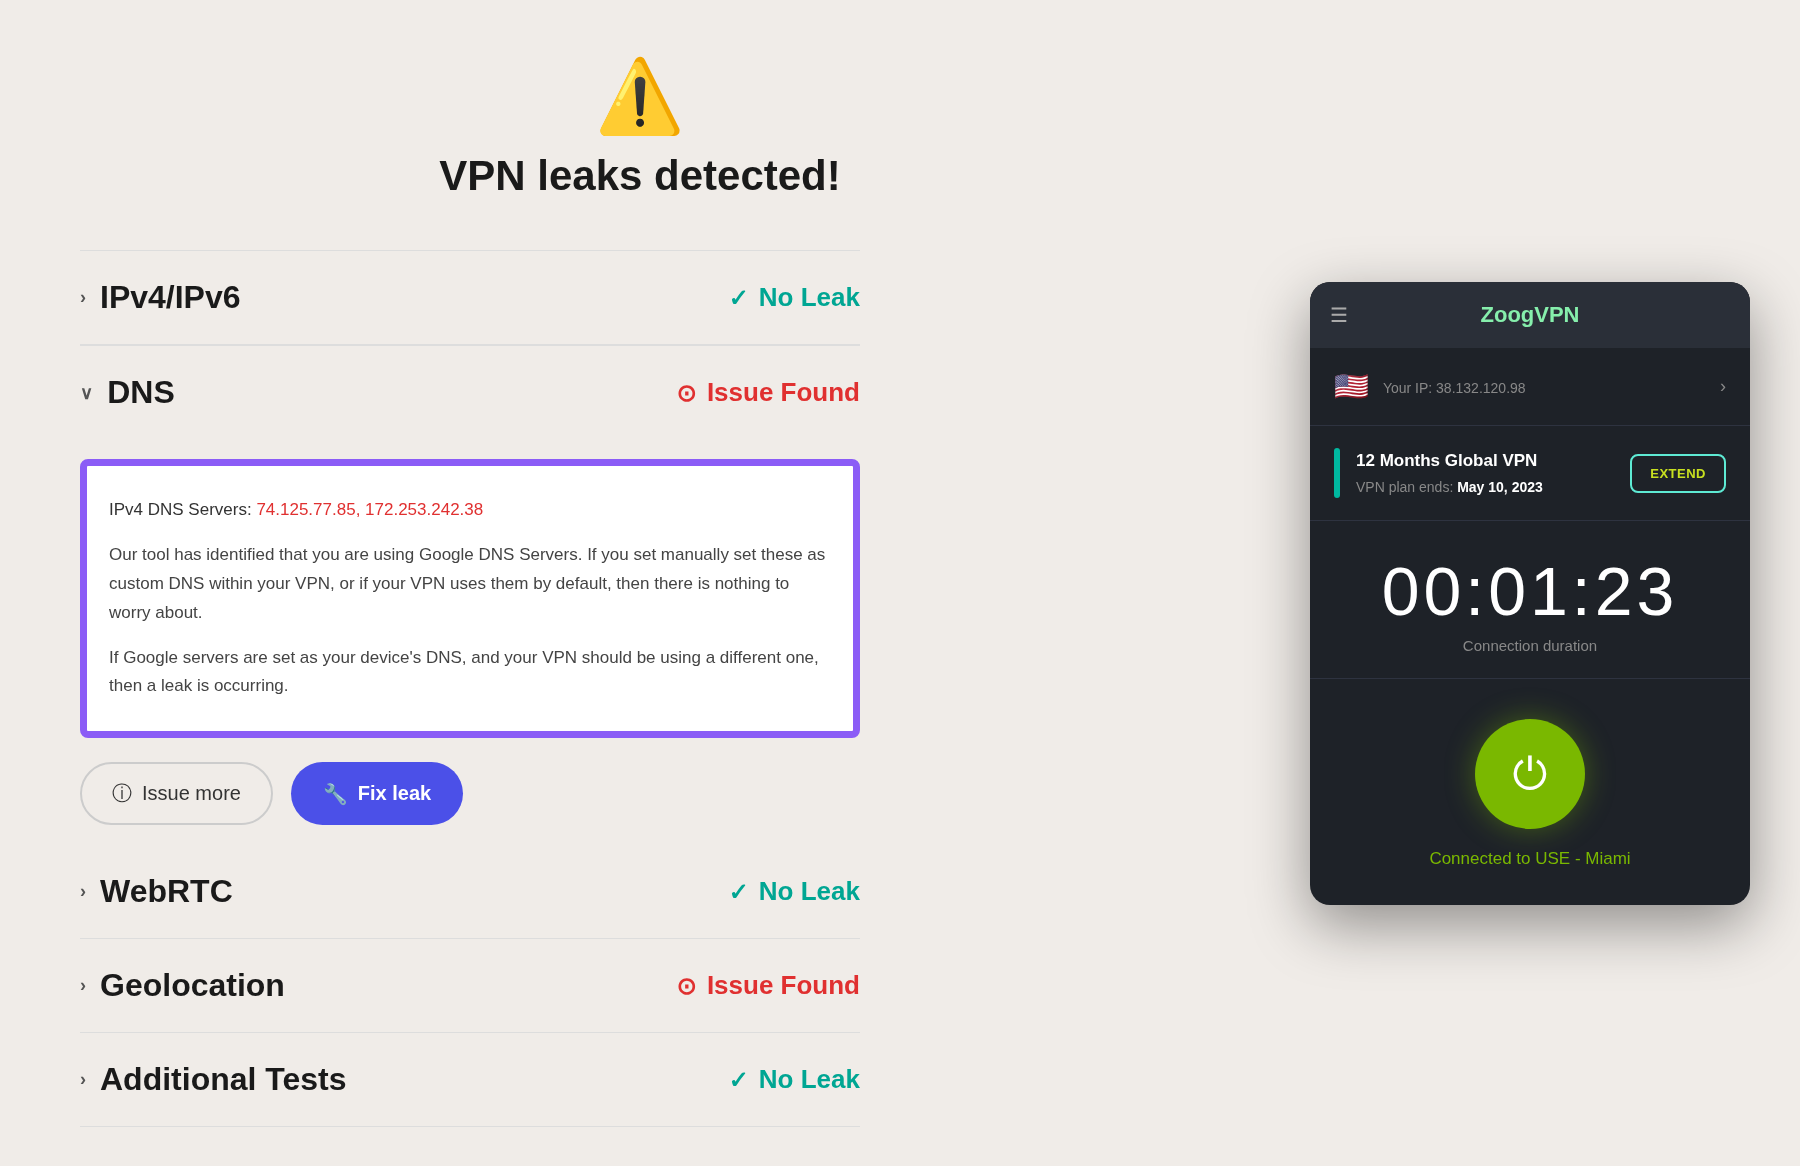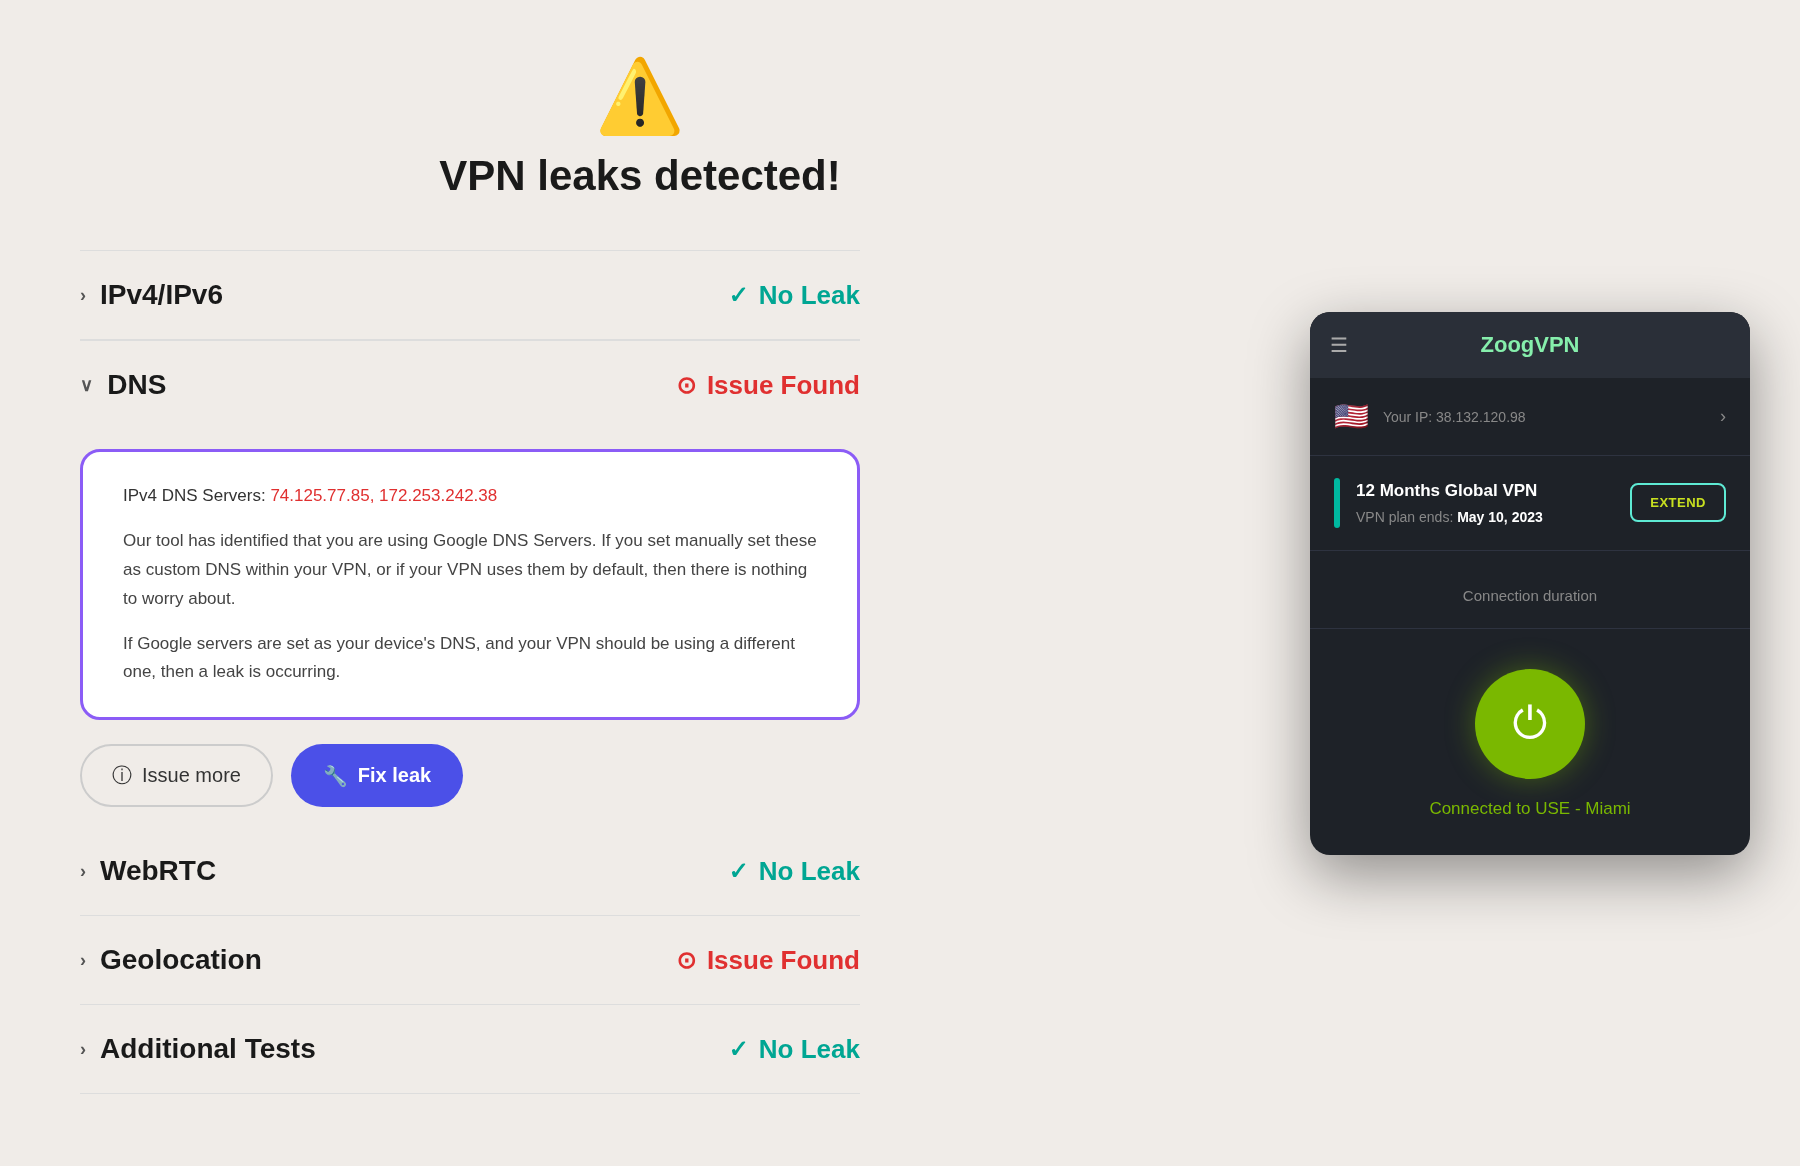--- a/index.html
+++ b/index.html
@@ -68,21 +68,21 @@
       gap: 14px;
     }
 
     .chevron {
       font-size: 18px;
       color: #555;
       font-weight: bold;
     }
 
     .row-label {
-      font-size: 28px;
+      font-size: 32px;
       font-weight: 600;
       color: #1a1a1a;
     }
 
     .row-status {
       display: flex;
       align-items: center;
       gap: 10px;
       font-size: 26px;
       font-weight: 600;
@@ -104,23 +104,23 @@
       font-size: 24px;
     }
 
     
     .dns-expanded {
       padding: 20px 0 10px 0;
     }
 
     .dns-detail-box {
       background: #fff;
-      border: 3px solid #8b5cf6;
-      border-radius: 20px;
-      padding: 30px 40px;
+      border: 7px solid #8b5cf6;
+      border-radius: 8px;
+      padding: 30px 22px;
       margin-bottom: 24px;
       font-size: 17px;
       line-height: 1.7;
       color: #333;
     }
 
     .dns-ip-line {
       margin-bottom: 4px;
     }
 
@@ -469,20 +469,21 @@
       <div class="plan-info">
         <div class="plan-name">12 Months Global VPN</div>
         <div class="plan-expiry">
           <span>VPN plan ends: </span><span class="plan-expiry-date">May 10, 2023</span>
         </div>
       </div>
       <button class="extend-btn">EXTEND</button>
     </div>
 
     <div class="vpn-timer-section">
+      <div class="timer-display">00:01:23</div>
       <div class="timer-label">Connection duration</div>
     </div>
 
     <div class="vpn-connect-section">
       <div class="power-button">
         <span class="power-icon">⏻</span>
       </div>
       <div class="connected-label">Connected to USE - Miami</div>
     </div>
 

